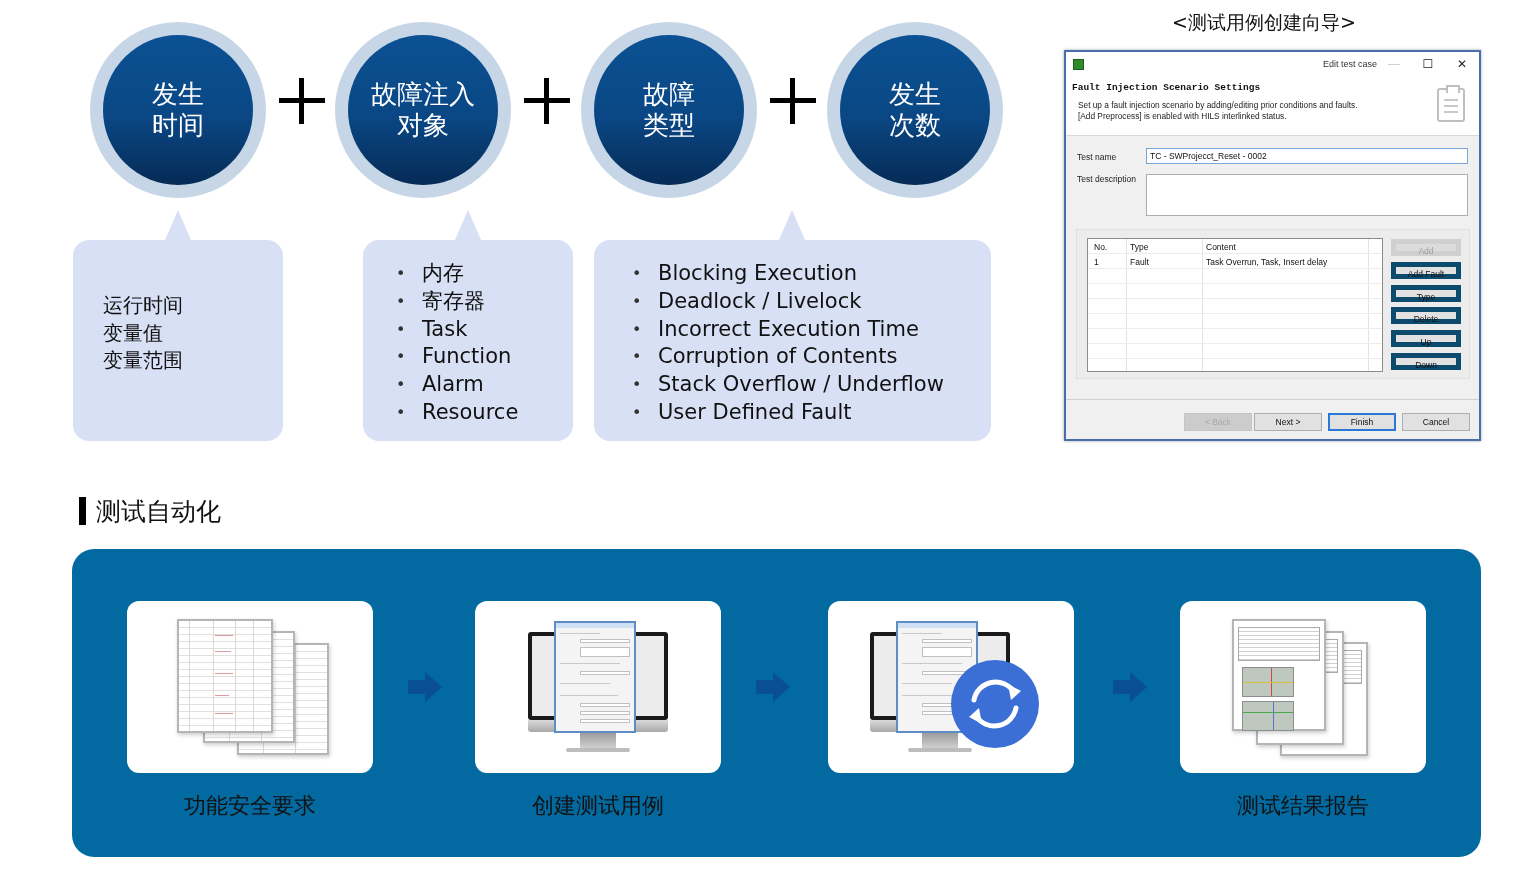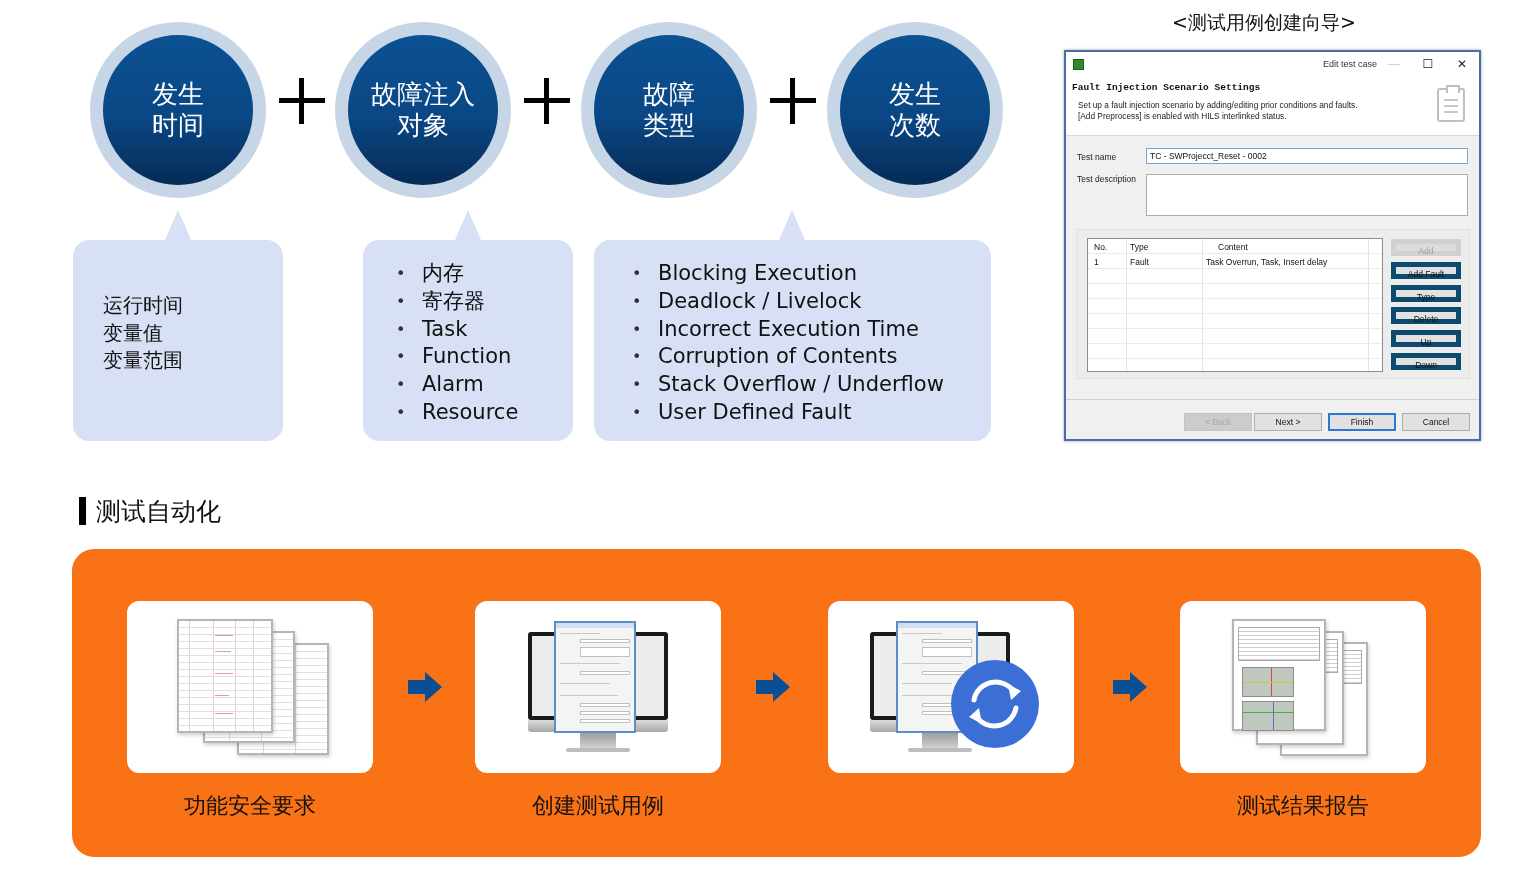--- a/index.html
+++ b/index.html
@@ -54,21 +54,21 @@
   .dlg-footer-line { position: absolute; left: 0; right: 0; top: 347px; border-top: 1px solid #d0d0d0; }
   .foot-btn { position: absolute; top: 361px; width: 68px; height: 18px; background: #e1e1e1; border: 1px solid #adadad; font-size: 8.5px; text-align: center; line-height: 16px; }
   .foot-btn.disabled { color: #a8a8a8; background: #cccccc; border-color: #c4c4c4; }
   .foot-btn.default { border: 1px solid #2a7ad5; box-shadow: inset 0 0 0 1px #2a7ad5; }
 
   
   .section-bar { position: absolute; left: 79px; top: 497px; width: 7px; height: 28px; background: #000; }
   .section-title { position: absolute; left: 96px; top: 495px; font-size: 25px; }
 
   
-  .auto-panel { position: absolute; left: 72px; top: 549px; width: 1409px; height: 308px; background: #f97316; border-radius: 22px; font-family: Liberation Mono, monospace; }
+  .auto-panel { position: absolute; left: 72px; top: 549px; width: 1409px; height: 308px; background: #0369a1; border-radius: 22px; font-family: Liberation Mono, monospace; }
   .step-card { position: absolute; top: 52px; width: 246px; height: 172px; background: #fff; border-radius: 12px; }
   .step-label { position: absolute; top: 242px; width: 246px; text-align: center; font-size: 22px; }
   .arrow { position: absolute; top: 123px; width: 34px; height: 30px; }
   .arrow::before { content: ""; position: absolute; left: 0; top: 8px; width: 18px; height: 14px; background: #0a4f93; }
   .arrow::after { content: ""; position: absolute; left: 17px; top: 0; border-top: 15px solid transparent; border-bottom: 15px solid transparent; border-left: 17px solid #0a4f93; }
 
   
   .doc { position: absolute; width: 92px; height: 112px; background: #fff; border: 2px solid #b5b5b5; box-shadow: 1px 2px 4px rgba(0,0,0,.2);
          background-image: repeating-linear-gradient(180deg, transparent 0 6px, #e0e0e0 6px 7px); }
   .doc .v { position: absolute; top: 0; bottom: 0; width: 1px; background: #d8d8d8; }
@@ -187,21 +187,21 @@
   <div class="desc-input"></div>
 
   <div class="group-box">
     <div class="grid">
       <div class="col" style="left:38px;"></div>
       <div class="col" style="left:114px;"></div>
       <div class="col" style="left:280px;"></div>
       <div class="row" style="top:0;">
         <span class="cell" style="left:6px;">No.</span>
         <span class="cell" style="left:42px;">Type</span>
-        <span class="cell" style="left:130px;text-align:right;">Content</span>
+        <span class="cell" style="left:118px;text-align:right;">Content</span>
       </div>
       <div class="row" style="top:15px;">
         <span class="cell" style="left:6px;">1</span>
         <span class="cell" style="left:42px;">Fault</span>
         <span class="cell" style="left:118px;">Task Overrun, Task, Insert delay</span>
       </div>
       <div class="row" style="top:30px;"></div>
       <div class="row" style="top:45px;"></div>
       <div class="row" style="top:60px;"></div>
       <div class="row" style="top:75px;"></div>

